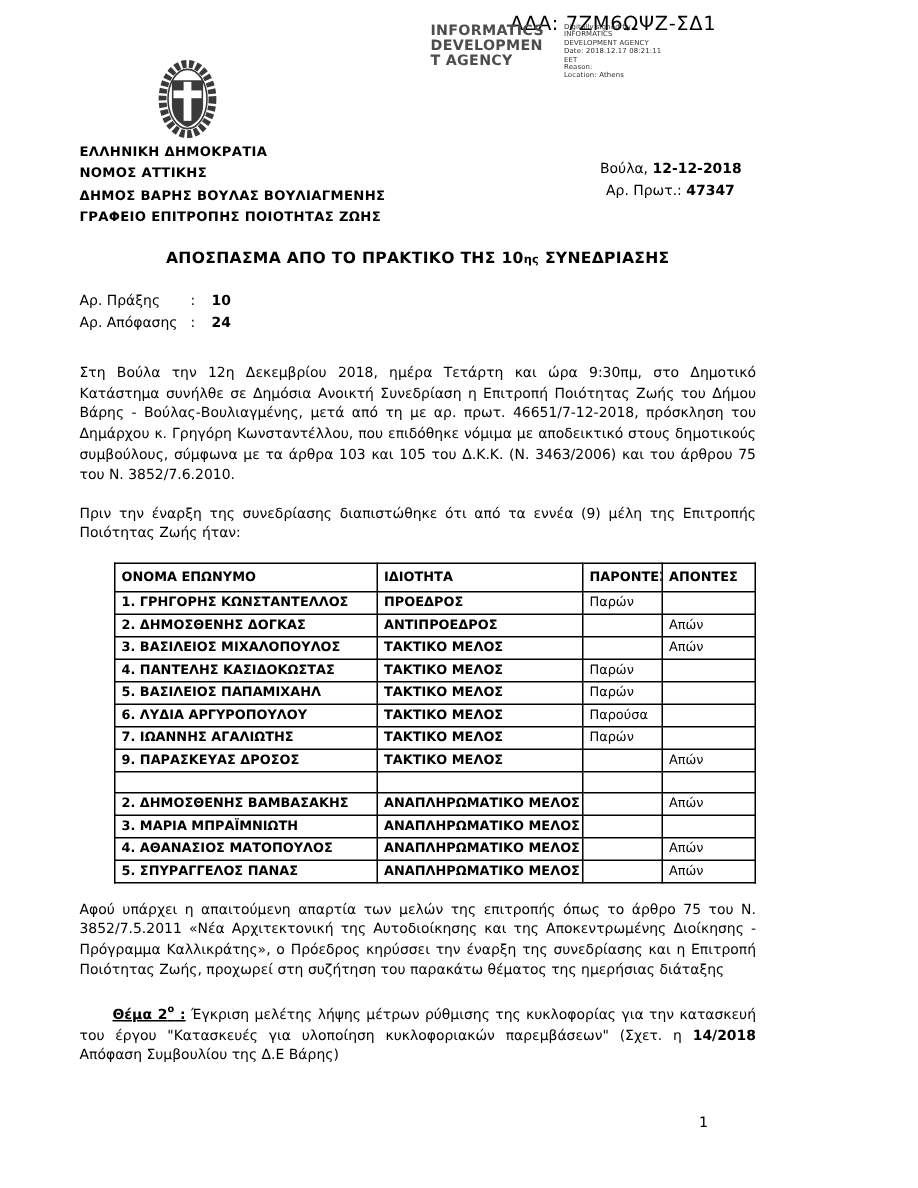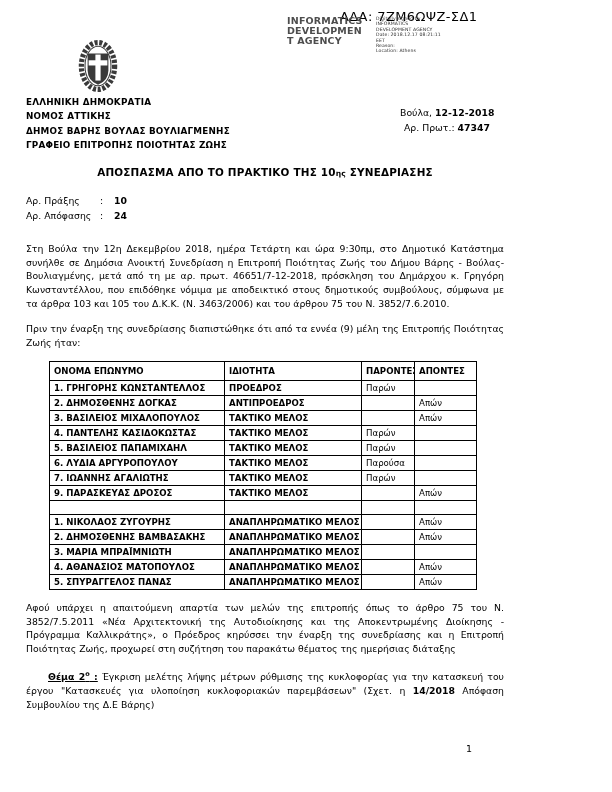--- a/index.html
+++ b/index.html
@@ -24,21 +24,21 @@
   .stamp-big {
     width: 72px;
     font-size: 9.5px; font-weight: bold; line-height: 10px;
     color: #4d4d4d; white-space: pre-line; letter-spacing: 0.2px;
   }
   .stamp-small {
     font-size: 4.6px; line-height: 5.4px; color: #2e2e2e;
     white-space: pre-line; letter-spacing: 0.1px;
   }
   
-  .content { padding: 40px 52px 0 26px; }
+  .content { padding: 40px 52px 0 53px; }
   
   .emblem-wrap { margin-left: 50px; width: 44px; height: 52px; }
   .header-lines { margin-top: 3px; font-size: 8.8px; font-weight: bold; line-height: 14.3px; letter-spacing: 0.2px; }
   .header-right {
     position: absolute; left: 400px; top: 105px;
     font-size: 9.3px; line-height: 15px; white-space: nowrap;
   }
   .header-right .row2 { padding-left: 4px; }
   .bold { font-weight: bold; }
   
@@ -210,26 +210,20 @@
             <td class="c2"></td>
             <td class="c3">Απών</td>
           </tr>
           <tr>
             <td class="c0"></td>
             <td class="c1"></td>
             <td class="c2"></td>
             <td class="c3"></td>
           </tr>
           <tr>
-            <td class="c0">1. ΝΙΚΟΛΑΟΣ ΖΥΓΟΥΡΗΣ</td>
-            <td class="c1">ΑΝΑΠΛΗΡΩΜΑΤΙΚΟ ΜΕΛΟΣ</td>
-            <td class="c2"></td>
-            <td class="c3">Απών</td>
-          </tr>
-          <tr>
             <td class="c0">2. ΔΗΜΟΣΘΕΝΗΣ ΒΑΜΒΑΣΑΚΗΣ</td>
             <td class="c1">ΑΝΑΠΛΗΡΩΜΑΤΙΚΟ ΜΕΛΟΣ</td>
             <td class="c2"></td>
             <td class="c3">Απών</td>
           </tr>
           <tr>
             <td class="c0">3. ΜΑΡΙΑ ΜΠΡΑΪΜΝΙΩΤΗ</td>
             <td class="c1">ΑΝΑΠΛΗΡΩΜΑΤΙΚΟ ΜΕΛΟΣ</td>
             <td class="c2"></td>
             <td class="c3"></td>

